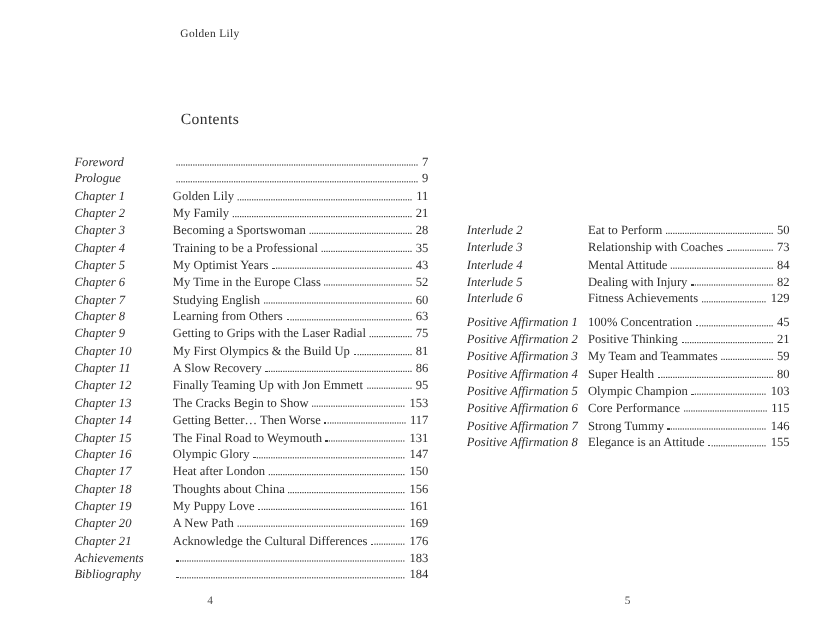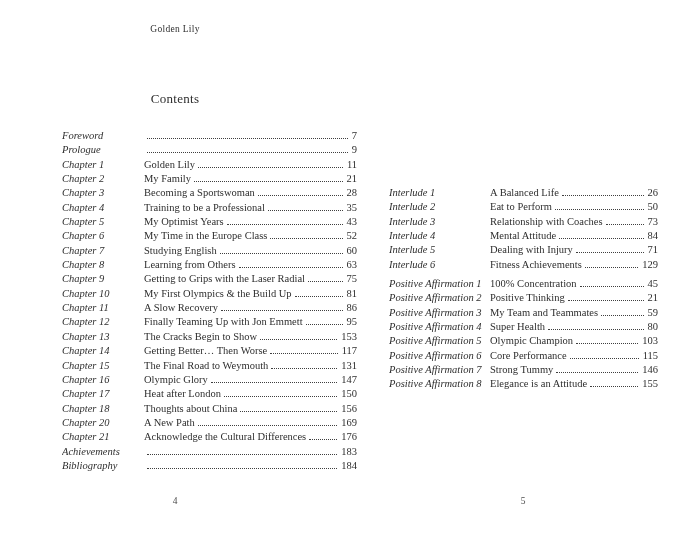--- a/index.html
+++ b/index.html
@@ -214,20 +214,26 @@
     <span class="toc-dots"></span>
     <span class="toc-page">150</span>
   </div>
     <div class="toc-row">
     <span class="toc-label">Chapter 18</span>
     <span class="toc-title">Thoughts about China</span>
     <span class="toc-dots"></span>
     <span class="toc-page">156</span>
   </div>
     <div class="toc-row">
+    <span class="toc-label">Chapter 19</span>
+    <span class="toc-title">My Puppy Love</span>
+    <span class="toc-dots"></span>
+    <span class="toc-page">161</span>
+  </div>
+    <div class="toc-row">
     <span class="toc-label">Chapter 20</span>
     <span class="toc-title">A New Path</span>
     <span class="toc-dots"></span>
     <span class="toc-page">169</span>
   </div>
     <div class="toc-row">
     <span class="toc-label">Chapter 21</span>
     <span class="toc-title">Acknowledge the Cultural Differences</span>
     <span class="toc-dots"></span>
     <span class="toc-page">176</span>
@@ -242,26 +248,20 @@
     <span class="toc-label">Bibliography</span>
     <span class="toc-title"></span>
     <span class="toc-dots"></span>
     <span class="toc-page">184</span>
   </div>
   </section>
 
 <section class="toc toc-right">
   <div id="right-toc-interludes">
       <div class="toc-row">
-    <span class="toc-label">Interlude 1</span>
-    <span class="toc-title">A Balanced Life</span>
-    <span class="toc-dots"></span>
-    <span class="toc-page">26</span>
-  </div>
-      <div class="toc-row">
     <span class="toc-label">Interlude 2</span>
     <span class="toc-title">Eat to Perform</span>
     <span class="toc-dots"></span>
     <span class="toc-page">50</span>
   </div>
       <div class="toc-row">
     <span class="toc-label">Interlude 3</span>
     <span class="toc-title">Relationship with Coaches</span>
     <span class="toc-dots"></span>
     <span class="toc-page">73</span>
@@ -269,21 +269,21 @@
       <div class="toc-row">
     <span class="toc-label">Interlude 4</span>
     <span class="toc-title">Mental Attitude</span>
     <span class="toc-dots"></span>
     <span class="toc-page">84</span>
   </div>
       <div class="toc-row">
     <span class="toc-label">Interlude 5</span>
     <span class="toc-title">Dealing with Injury</span>
     <span class="toc-dots"></span>
-    <span class="toc-page">71</span>
+    <span class="toc-page">82</span>
   </div>
       <div class="toc-row">
     <span class="toc-label">Interlude 6</span>
     <span class="toc-title">Fitness Achievements</span>
     <span class="toc-dots"></span>
     <span class="toc-page">129</span>
   </div>
     </div>
   <div id="right-toc-affirmations" class="group-gap">
       <div class="toc-row">

